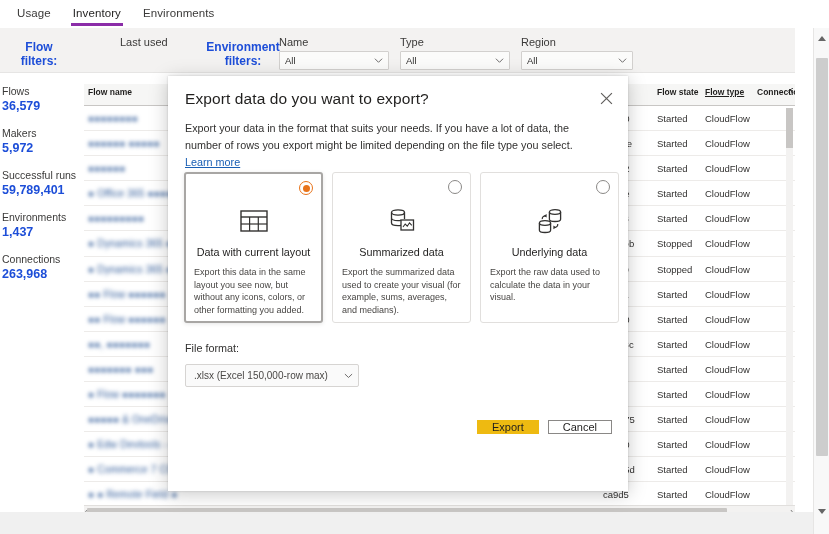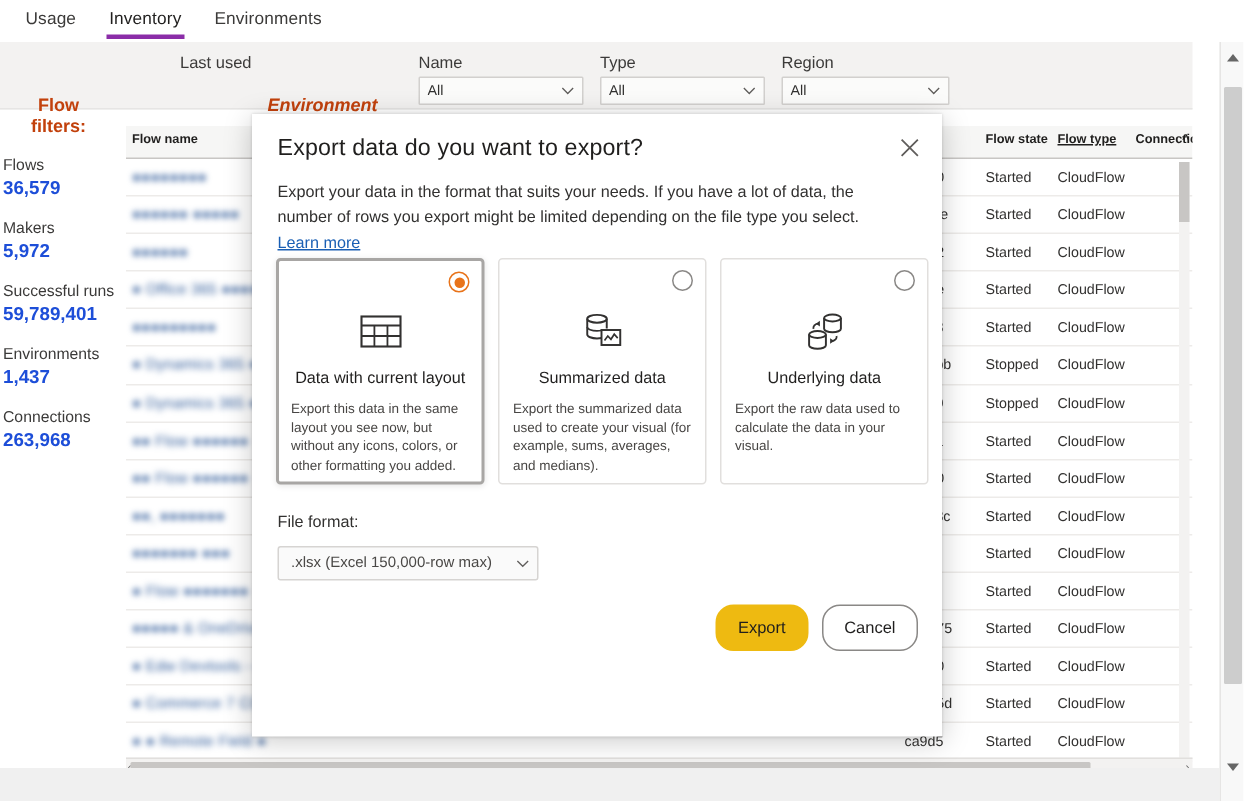--- a/index.html
+++ b/index.html
@@ -51,24 +51,23 @@
     position: absolute;
     left: 0; top: 28px;
     width: 795px; height: 45px;
     background: #f3f2f1;
     border-bottom: 1px solid #e6e5e4;
   }
   .filter-title {
     position: absolute;
     font-size: 12px;
     font-weight: bold;
-    color: #c2410c;
+    color: #1d4ed8;
     line-height: 14px;
     text-align: center;
-    margin-top: 23px;
   }
   .filter-group { position: absolute; }
   .filter-label {
     font-size: 11px;
     color: #3b3a39;
     margin-bottom: 2px;
     line-height: 13px;
   }
   .filter-select {
     height: 19px;
@@ -90,21 +89,21 @@
   .chev {
     width: 9px; height: 9px;
     flex: none;
     color: #605e5c;
   }
   .chev svg { display: block; width: 9px; height: 9px; }
 
   
   #kpis {
     position: absolute;
-    left: 0; top: 103px;
+    left: 0; top: 84px;
     width: 84px;
   }
   .kpi { margin-bottom: 11px; padding-left: 2px; }
   .kpi-label {
     font-size: 10.5px;
     color: #3b3a39;
     line-height: 14px;
     white-space: nowrap;
   }
   .kpi-value {
@@ -376,24 +375,24 @@
   #ff-select .fs-text { flex: 1; white-space: nowrap; }
 
   
   #modal-actions {
     position: absolute;
     right: 16px; bottom: 57px;
     display: flex;
     gap: 9px;
   }
   .btn {
-    height: 31px;
+    height: 14px;
     min-width: 60px;
     font-size: 11px;
-    border-radius: 12px;
+    border-radius: 0;
     display: flex;
     align-items: center;
     justify-content: center;
     cursor: pointer;
     padding: 0 14px;
     text-align: center;
   }
   .btn-primary {
     background: #eeba11;
     color: #201f1e;
@@ -420,21 +419,21 @@
   <div id="filterbar">
     <div class="filter-title" style="left:8px; top:12px; width:62px;">
       <div>Flow</div>
       <div>filters:</div>
     </div>
 
     <div class="filter-group" style="left:72px; top:8px; width:120px;margin-left:48px;">
       <div class="filter-label">Last used</div>
     </div>
 
-    <div class="filter-title" style="left:172px; top:12px; width:86px;font-style:italic;">
+    <div class="filter-title" style="left:200px; top:12px; width:86px;">
       <div>Environment</div>
       <div>filters:</div>
     </div>
 
     <div class="filter-group" style="left:279px; top:8px; width:110px;">
       <div class="filter-label">Name</div>
       <div class="filter-select">
         <span class="fs-text">All</span>
         <span class="chev">
             <svg viewBox="0 0 10 10">

